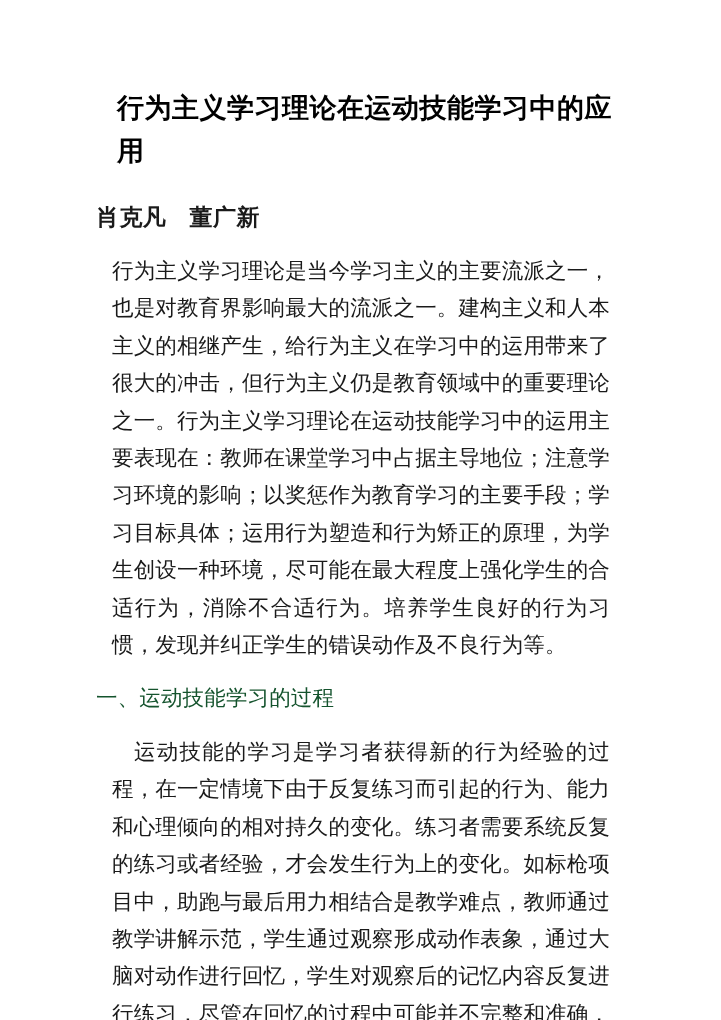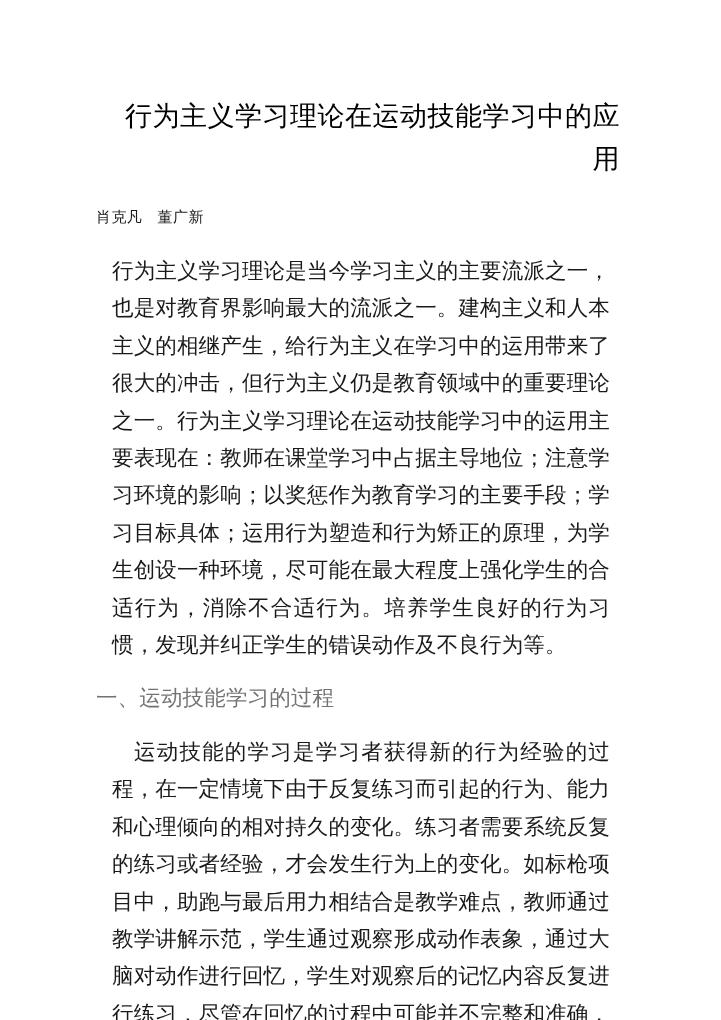--- a/index.html
+++ b/index.html
@@ -23,63 +23,64 @@
     background: #ffffff;
     box-sizing: border-box;
   }
 
   
   .doc-title {
     position: absolute;
     left: 113px;
     top: 82px;
     width: 495px;
-    text-align: right;
+    text-align: left;
     font-size: 27px;
     line-height: 43px;
     letter-spacing: 0.5px;
     color: #000000;
-    font-weight: normal;
-    margin: 12px;
+    font-weight: bold;
+    margin: 4px;
   }
 
   
   .content {
     position: absolute;
     left: 96px;
     top: 198px;
     width: 530px;
   }
 
   .authors {
-    font-size: 15px;
+    font-size: 23px;
     line-height: 38px;
     letter-spacing: 0.4px;
     color: #1a1a1a;
     white-space: pre;
     margin: 0 0 1px 0;
+    font-weight: bold;
   }
 
   .para {
     font-size: 21.5px;
     line-height: 37.4px;
     letter-spacing: 0.15px;
     color: #1a1a1a;
     margin: 16px;
     text-align: justify;
     text-justify: inter-character;
     text-align-last: left;
     word-break: break-all;
   }
 
   .section-head {
     font-size: 21.5px;
     line-height: 37.4px;
     letter-spacing: 0.15px;
-    color: #737373;
+    color: #14532d;
     margin: 0;
     text-align: left;
   }
 
   .para.indent {
     text-indent: 22px;
   }
 
   
   .page-number {

